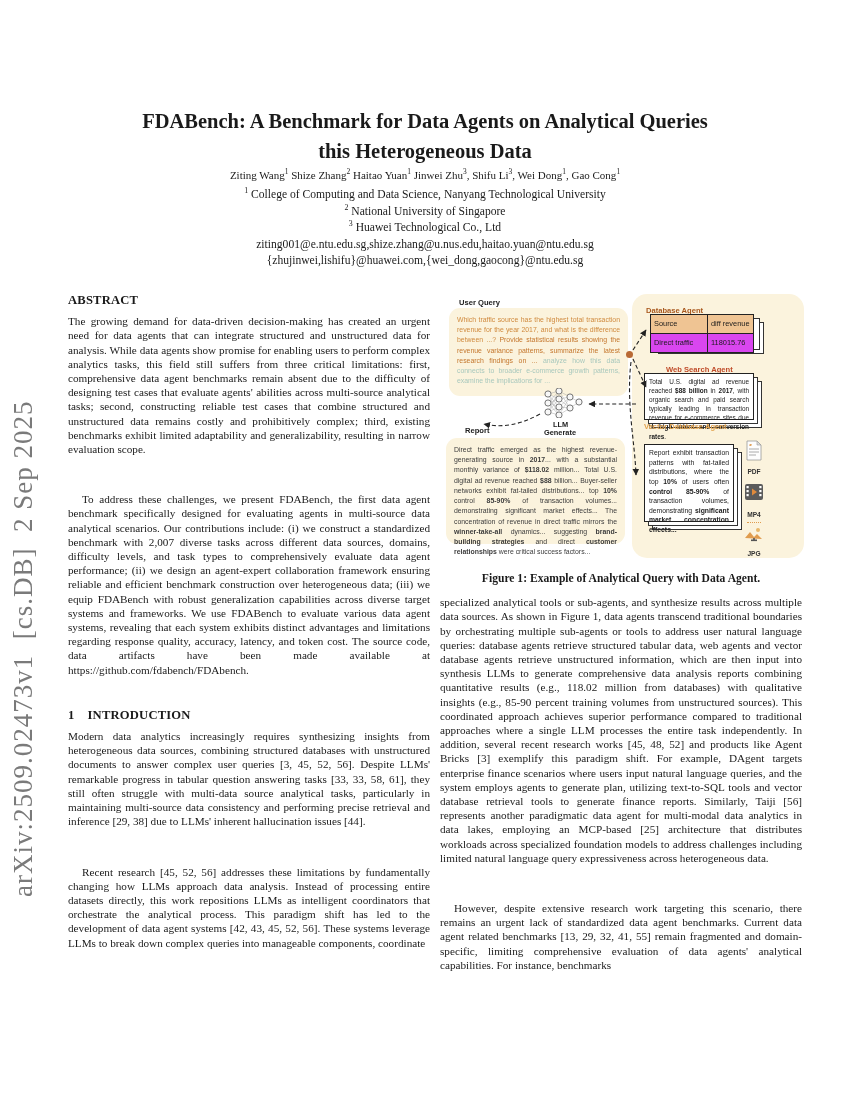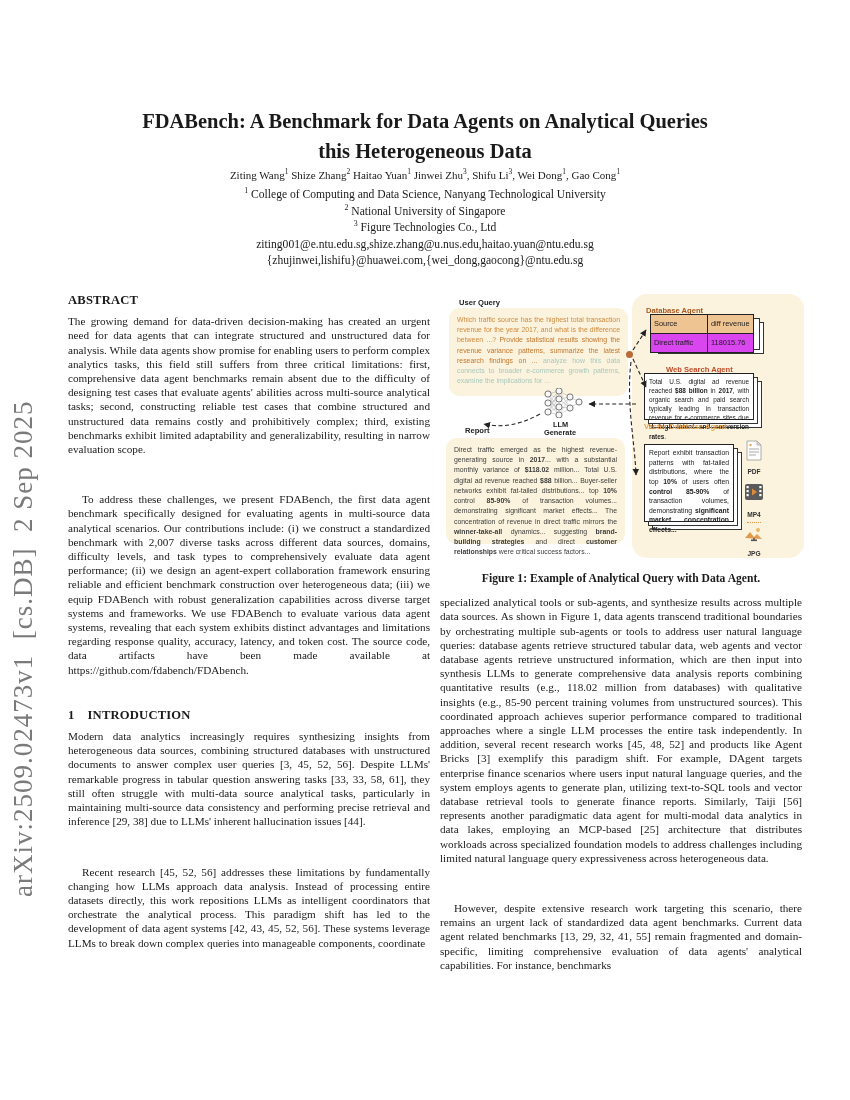--- a/index.html
+++ b/index.html
@@ -79,21 +79,21 @@
 
   <div class="header">
     <div class="title">
       <div>FDABench: A Benchmark for Data Agents on Analytical Queries</div>
       <div>this Heterogeneous Data</div>
     </div>
     <div class="authors"><span>Ziting Wang</span><sup>1</sup><span> Shize Zhang</span><sup>2</sup><span> Haitao Yuan</span><sup>1</sup><span> Jinwei Zhu</span><sup>3</sup><span>, Shifu Li</span><sup>3</sup><span>, Wei Dong</span><sup>1</sup><span>, Gao Cong</span><sup>1</sup></div>
     <div class="affils">
       <div><sup>1</sup><span> College of Computing and Data Science, Nanyang Technological University</span></div>
       <div><sup>2</sup><span> National University of Singapore</span></div>
-      <div><sup>3</sup><span> Figure Technologies Co., Ltd</span></div>
+      <div><sup>3</sup><span> Huawei Technological Co., Ltd</span></div>
     </div>
     <div class="emails">
       <div>ziting001@e.ntu.edu.sg,shize.zhang@u.nus.edu,haitao.yuan@ntu.edu.sg</div>
       <div>{zhujinwei,lishifu}@huawei.com,{wei_dong,gaocong}@ntu.edu.sg</div>
     </div>
   </div>
 
   <div class="col col-left">
     <h2 class="sec">ABSTRACT</h2>
     <p>The growing demand for data-driven decision-making has created an urgent need for data agents that can integrate structured and unstructured data for analysis. While data agents show promise for enabling users to perform complex analytics tasks, this field still suffers from three critical limitations: first, comprehensive data agent benchmarks remain absent due to the difficulty of designing test cases that evaluate agents' abilities across multi-source analytical tasks; second, constructing reliable test cases that combine structured and unstructured data remains costly and prohibitively complex; third, existing benchmarks exhibit limited adaptability and generalizability, resulting in narrow evaluation scope.</p>

